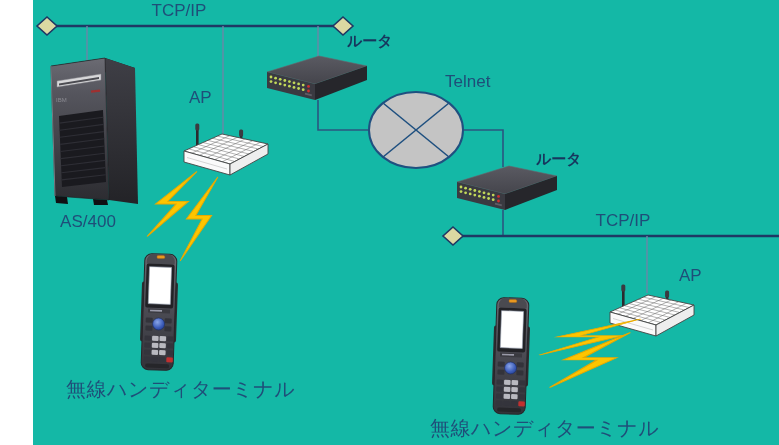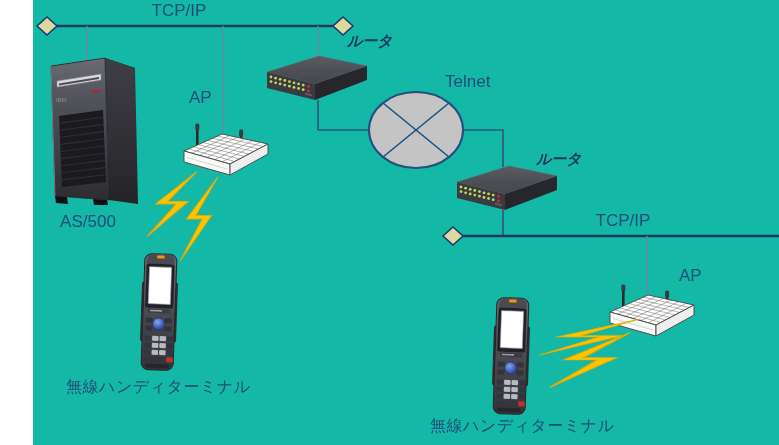--- a/index.html
+++ b/index.html
@@ -6,22 +6,22 @@
   #stage{
     position:relative;width:779px;height:445px;background:#14b8a6;
     overflow:hidden;font-family:"Liberation Sans",sans-serif;margin-left:33px;
   }
   .abs{position:absolute;}
   .label{
     position:absolute;color:#1f4e79;font-family:"Liberation Sans",sans-serif;
     font-size:17px;line-height:1.15;white-space:nowrap;
   }
   .label.center{text-align:center;}
-  .label.router{color:#17365d;font-weight:bold;font-style:italic;font-size:15px;}
-  .label.terminal{font-size:16px;letter-spacing:0.5px;}
+  .label.router{color:#17365d;font-weight:bold;font-size:15px;}
+  .label.terminal{font-size:20px;letter-spacing:0.5px;}
   svg{display:block;}
 </style>
 </head>
 <body>
 
 <div id="stage">
 
   <svg width="0" height="0" class="abs" aria-hidden="true">
     <defs>
       <linearGradient id="gSrvFront" x1="0" y1="0" x2="0" y2="1">
@@ -316,21 +316,21 @@
   </svg>
 
   <div class="label center" style="left:100px;top:1px;width:92px;">TCP/IP</div>
 
   <div class="label router" style="left:314px;top:32px;">ルータ</div>
 
   <div class="label" style="left:412px;top:72px;">Telnet</div>
 
   <div class="label" style="left:156px;top:88px;">AP</div>
 
-  <div class="label center" style="left:20px;top:212px;width:70px;">AS/500</div>
+  <div class="label center" style="left:20px;top:212px;width:70px;">AS/400</div>
 
   <div class="label router" style="left:503px;top:150px;">ルータ</div>
 
   <div class="label center" style="left:545px;top:211px;width:90px;">TCP/IP</div>
 
   <div class="label" style="left:646px;top:266px;">AP</div>
 
   <div class="label terminal" style="left:33px;top:378px;">無線ハンディターミナル</div>
 
   <div class="label terminal" style="left:397px;top:417px;">無線ハンディターミナル</div>

